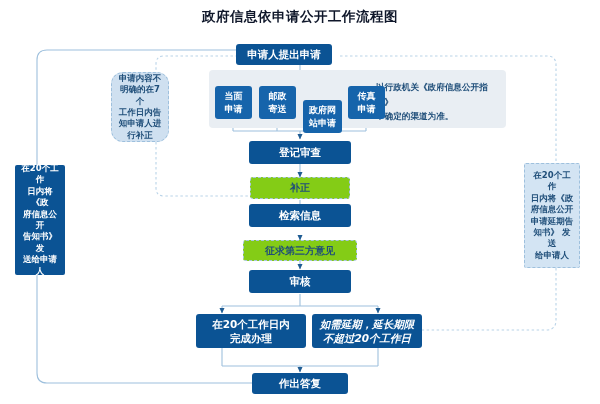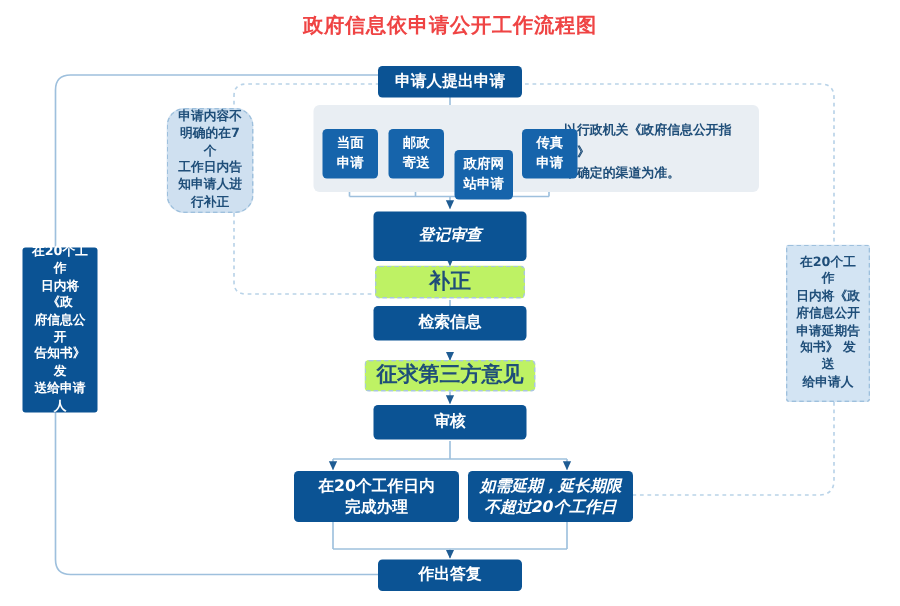--- a/index.html
+++ b/index.html
@@ -16,38 +16,38 @@
   .node{position:absolute;box-sizing:border-box;display:flex;align-items:center;
         justify-content:center;text-align:center;border-radius:3px;
         line-height:1.35;white-space:pre-line;}
 
   
   .dark{background:#0b5394;color:#ffffff;font-size:10.5px;font-weight:600;
         box-shadow:0 0 0 0 transparent;}
   
   .chan{background:#1664ab;color:#ffffff;font-size:9px;font-weight:600;border-radius:3px;}
   
-  .pale{background:#bef264;color:#1f4e79;font-size:14px;font-weight:600;
+  .pale{background:#84cc16;color:#1f4e79;font-size:10px;font-weight:600;
         border:1px dashed #a9c6e0;border-radius:3px;}
   
   .note{background:#cfe0f0;color:#1f4e79;font-size:8.5px;font-weight:600;
         border:1px dashed #9ec0dd;border-radius:2px;padding:4px 5px;
         align-items:center;justify-content:center;}
   .note-right{background:#d3e4f3;color:#1f4e79;font-size:8.5px;font-weight:600;
         border:1px dashed #9ec0dd;border-radius:2px;padding:4px 5px;}
   .note-dark{background:#0b5394;color:#ffffff;font-size:8.5px;font-weight:600;
         border-radius:2px;padding:4px 5px;}
 
   
   .panel{position:absolute;background:#e9eef3;border-radius:4px;}
   .panel-text{position:absolute;color:#1f4e79;font-size:8.6px;line-height:1.7;
         font-weight:600;white-space:pre-line;}
 
   #title{position:absolute;left:0;top:8px;width:600px;text-align:center;
-        font-size:13.5px;font-weight:700;color:#ef4444;letter-spacing:.5px;}
+        font-size:13.5px;font-weight:700;color:#0f172a;letter-spacing:.5px;}
 </style>
 </head>
 <body>
 
 <div id="stage">
 
   <div id="title">政府信息依申请公开工作流程图</div>
 
   <svg id="wires" viewBox="0 0 600 404" xmlns="http://www.w3.org/2000/svg">
     <defs>
@@ -106,32 +106,32 @@
       <path d="M340,56 L547,56 Q556,56 556,65 L556,163"></path>
 
       <path d="M556,268 L556,320 Q556,330 546,330 L382,330" marker-end="url(#arl)"></path>
     </g>
   </svg>
 
   <div class="panel" style="left:209px;top:70px;width:297px;height:58px;"></div>
   <div class="panel-text" style="left:376px;top:80px;width:126px;">以行政机关《政府信息公开指南》
 中确定的渠道为准。</div>
 
-  <div class="node dark" style="left:252px;top:44px;width:96px;height:21px;">申请人提出申请</div>
+  <div class="node dark" style="left:236px;top:44px;width:96px;height:21px;">申请人提出申请</div>
 
   <div class="node chan" style="left:215px;top:86px;width:37px;height:33px;">当面
 申请</div>
   <div class="node chan" style="left:259px;top:86px;width:37px;height:33px;">邮政
 寄送</div>
   <div class="node chan" style="left:303px;top:86px;width:39px;height:33px;margin-top:14px;">政府网
 站申请</div>
   <div class="node chan" style="left:348px;top:86px;width:37px;height:33px;">传真
 申请</div>
 
-  <div class="node dark" style="left:249px;top:141px;width:102px;height:33px;font-style:italic;">登记审查</div>
+  <div class="node dark" style="left:249px;top:141px;width:102px;height:23px;">登记审查</div>
 
   <div class="node pale" style="left:250px;top:177px;width:100px;height:22px;">补正</div>
 
   <div class="node dark" style="left:249px;top:204px;width:102px;height:23px;">检索信息</div>
 
   <div class="node pale" style="left:243px;top:240px;width:114px;height:21px;">征求第三方意见</div>
 
   <div class="node dark" style="left:249px;top:270px;width:102px;height:23px;">审核</div>
 
   <div class="node dark" style="left:196px;top:314px;width:110px;height:34px;">在20个工作日内

